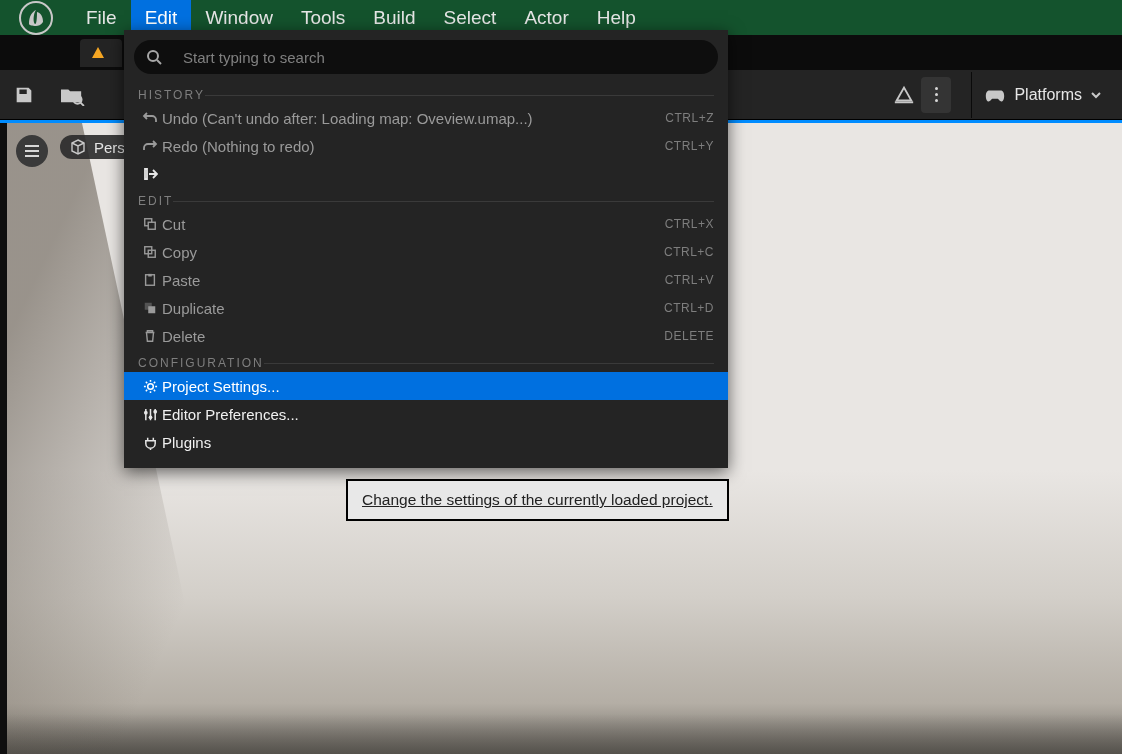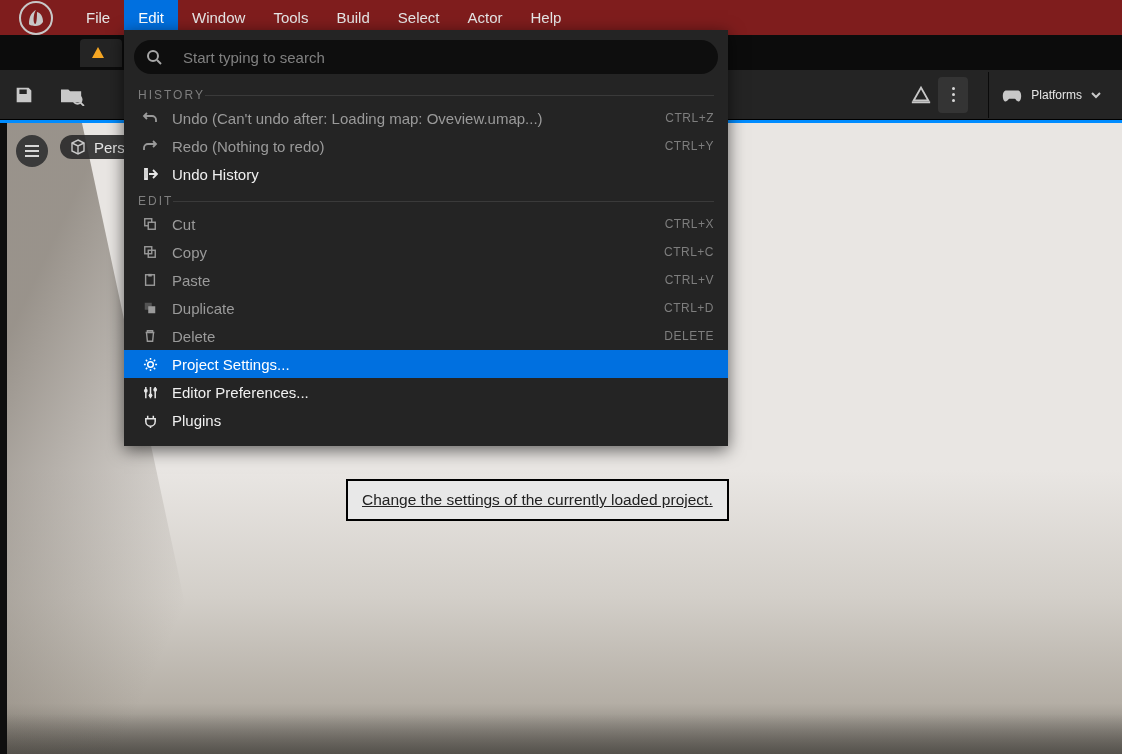--- a/index.html
+++ b/index.html
@@ -1,25 +1,25 @@
 <!DOCTYPE html>
 <html><head>
 <meta charset="utf-8">
 <style>
   * { margin: 0; padding: 0; box-sizing: border-box; font-family: "Segoe UI", Arial, sans-serif; }
   html, body { width: 1122px; height: 754px; overflow: hidden; background: #0f0f0f; }
 
   
   .menubar {
     height: 35px;
-    background: #7f1d1d;
+    background: #14532d;
     display: flex;
     align-items: stretch;
     color: #e6e6e6;
-    font-size: 15px;
+    font-size: 19px;
     position: relative;
     z-index: 20;
   }
   .menubar .logo {
     width: 72px;
     display: flex;
     align-items: center;
     justify-content: center;
   }
   .menubar .item {
@@ -72,21 +72,21 @@
     background: #343434;
     border-radius: 4px;
     display: flex; flex-direction: column; align-items: center; justify-content: center;
     gap: 3px;
     margin-right: 8px;
   }
   .toolbar .kebab span { width: 3px; height: 3px; background: #d7d7d7; border-radius: 50%; }
   .toolbar .divider { width: 1px; height: 46px; background: #0a0a0a; margin: 0 12px; }
   .toolbar .platforms {
     display: flex; align-items: center; gap: 8px;
-    color: #e6e6e6; font-size: 12px; padding-right: 20px;
+    color: #e6e6e6; font-size: 16px; padding-right: 20px;
   }
 
   
   .viewport {
     position: relative;
     width: 100%;
     height: calc(754px - 35px - 35px - 50px);
     background: #0f0f0f;
     border-top: 3px solid #008cff;
   }
@@ -188,21 +188,20 @@
     text-transform: uppercase;
   }
   .dropdown .section-head .line {
     flex: 1; height: 1px; background: #3a3a3a;
   }
 
   .dropdown .row {
     display: flex; align-items: center;
     height: 28px;
     padding: 0 14px 0 14px;
-    gap: 10px;
   }
   .dropdown .row .icon-slot {
     width: 24px; display: flex; align-items: center; justify-content: center;
   }
   .dropdown .row .label { flex: 1; white-space: nowrap; }
   .dropdown .row .shortcut { color: #7e7e7e; font-size: 12px; letter-spacing: 0.5px; }
   .dropdown .row.dim { color: #9a9a9a; }
   .dropdown .row.bright { color: #f0f0f0; }
   .dropdown .row.hover {
     background: #0070e0;
@@ -332,21 +331,20 @@
     </span>
     <span class="label">Redo (Nothing to redo)</span>
     <span class="shortcut">CTRL+Y</span>
   </div>
   <div class="row bright">
     <span class="icon-slot">
       <svg width="16" height="16" viewBox="0 0 16 16">
           <path d="M3 3h2v10H3zM7 8h8M11 4l4 4-4 4" fill="none" stroke="#e6e6e6" stroke-width="1.8"></path>
         </svg>
     </span>
-    <span class="label">Undo History</span>
     <span class="shortcut"></span>
   </div>
 
   <div class="section-head">
     <span>EDIT</span>
       <div class="line"></div>
   </div>
   <div class="row dim">
     <span class="icon-slot">
       <svg width="14" height="14" viewBox="0 0 16 16">
@@ -390,20 +388,24 @@
   <div class="row dim">
     <span class="icon-slot">
       <svg width="14" height="14" viewBox="0 0 16 16">
           <path d="M3 4h10M5 4V2h6v2M4 4l1 10h6l1-10" fill="none" stroke="#9a9a9a" stroke-width="1.6"></path>
         </svg>
     </span>
     <span class="label">Delete</span>
     <span class="shortcut">DELETE</span>
   </div>
 
+  <div class="section-head">
+    <span>CONFIGURATION</span>
+      <div class="line"></div>
+  </div>
   <div class="row hover">
     <span class="icon-slot">
       <svg width="15" height="15" viewBox="0 0 16 16">
           <circle cx="8" cy="8" r="3" fill="none" stroke="#fff" stroke-width="1.6"></circle>
           <path d="M8 1v2M8 13v2M1 8h2M13 8h2M3 3l1.5 1.5M11.5 11.5L13 13M13 3l-1.5 1.5M4.5 11.5L3 13" stroke="#fff" stroke-width="1.6"></path>
         </svg>
     </span>
     <span class="label">Project Settings...</span>
   </div>
   <div class="row bright">

